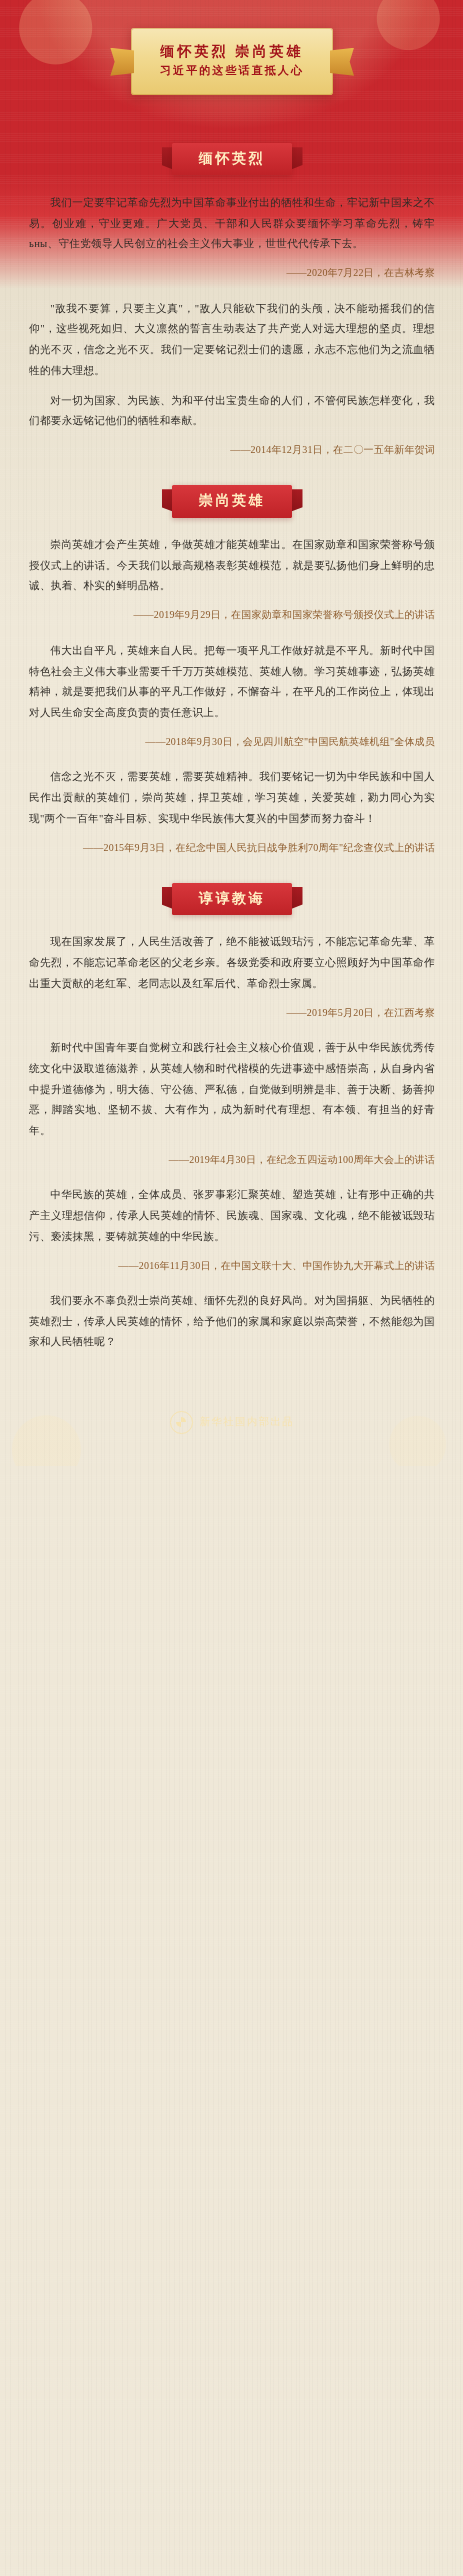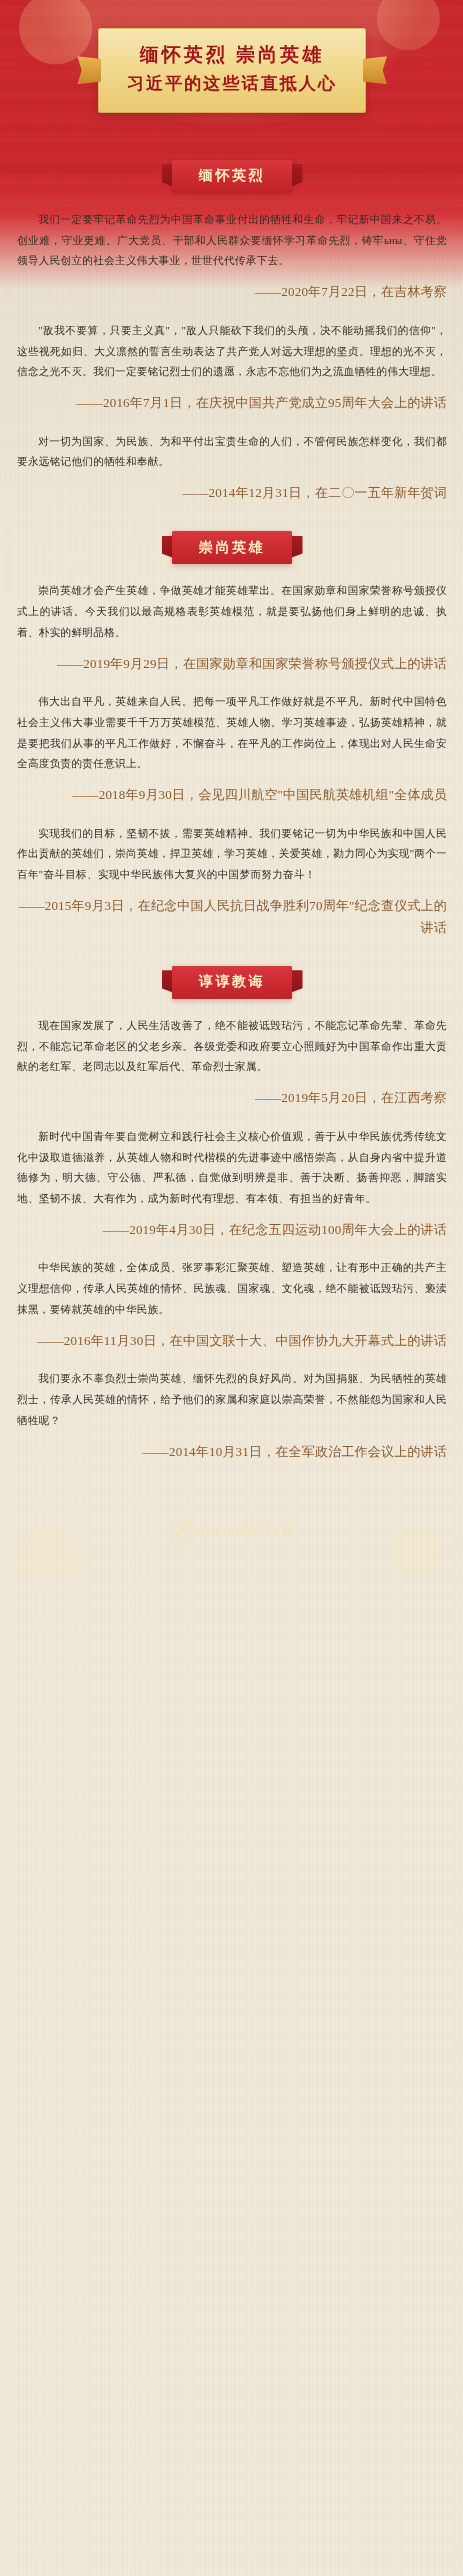--- a/index.html
+++ b/index.html
@@ -71,29 +71,29 @@
     top: 50%;
     width: 24px;
     height: 28px;
     transform: translateY(-50%);
     background: linear-gradient(180deg, #e8b64d, #c9882a);
     clip-path: polygon(0 0, 100% 10%, 100% 90%, 0 100%, 18% 50%);
   }
   .title-plate::before { left: -20.6px; }
   .title-plate::after  { right: -20.6px; transform: translateY(-50%) scaleX(-1); }
   .title-line1 {
-    font-size: 19px;
+    font-size: 14px;
     font-weight: bold;
     letter-spacing: 3.1px;
     color: #a3131a;
     line-height: 1.5;
     white-space: nowrap;
   }
   .title-line2 {
-    font-size: 17px;
+    font-size: 11px;
     font-weight: bold;
     letter-spacing: 2.1px;
     color: #a3131a;
     line-height: 1.6;
     white-space: nowrap;
   }
 
   
   .section {
     position: relative;
@@ -125,33 +125,33 @@
   .banner-text {
     font-size: 14px;
     font-weight: bold;
     color: #ffeec2;
     letter-spacing: 2.6px;
     white-space: nowrap;
   }
 
   
   .content {
-    padding: 0 17px;
+    padding: 0 29px;
   }
   .para {
     font-size: 10.6px;
     line-height: 1.95;
     color: #2f2b26;
     text-align: justify;
     text-indent: 2em;
     margin: 0 0 9.3px;
     letter-spacing: 0.3px;
   }
   .source {
-    font-size: 13px;
+    font-size: 10px;
     color: #8c5a2b;
     text-align: right;
     margin: 0 0 17.5px;
     line-height: 1.7;
     letter-spacing: 0.2px;
   }
 
   
   .footer {
     position: relative;
@@ -219,41 +219,40 @@
       <div class="section-head">
         <div class="banner">
           <span class="banner-text">缅怀英烈</span>
         </div>
       </div>
       <div class="content">
         <p class="para">我们一定要牢记革命先烈为中国革命事业付出的牺牲和生命，牢记新中国来之不易。创业难，守业更难。广大党员、干部和人民群众要缅怀学习革命先烈，铸牢ьны、守住党领导人民创立的社会主义伟大事业，世世代代传承下去。</p>
         <p class="source">——2020年7月22日，在吉林考察</p>
 
         <p class="para">"敌我不要算，只要主义真"，"敌人只能砍下我们的头颅，决不能动摇我们的信仰"，这些视死如归、大义凛然的誓言生动表达了共产党人对远大理想的坚贞。理想的光不灭，信念之光不灭。我们一定要铭记烈士们的遗愿，永志不忘他们为之流血牺牲的伟大理想。</p>
-        <p class="source">——2016年7月1日，在庆祝中国共产党成立95周年大会上的讲话</p>
 
         <p class="para">对一切为国家、为民族、为和平付出宝贵生命的人们，不管何民族怎样变化，我们都要永远铭记他们的牺牲和奉献。</p>
         <p class="source">——2014年12月31日，在二〇一五年新年贺词</p>
       </div>
     </div>
 
     <div class="section">
       <div class="section-head">
         <div class="banner">
           <span class="banner-text">崇尚英雄</span>
         </div>
       </div>
       <div class="content">
         <p class="para">崇尚英雄才会产生英雄，争做英雄才能英雄辈出。在国家勋章和国家荣誉称号颁授仪式上的讲话。今天我们以最高规格表彰英雄模范，就是要弘扬他们身上鲜明的忠诚、执着、朴实的鲜明品格。</p>
         <p class="source">——2019年9月29日，在国家勋章和国家荣誉称号颁授仪式上的讲话</p>
 
         <p class="para">伟大出自平凡，英雄来自人民。把每一项平凡工作做好就是不平凡。新时代中国特色社会主义伟大事业需要千千万万英雄模范、英雄人物。学习英雄事迹，弘扬英雄精神，就是要把我们从事的平凡工作做好，不懈奋斗，在平凡的工作岗位上，体现出对人民生命安全高度负责的责任意识上。</p>
         <p class="source">——2018年9月30日，会见四川航空"中国民航英雄机组"全体成员</p>
 
-        <p class="para">实现我们的目标，坚韧不拔，需要英雄精神。我们要铭记一切为中华民族和中国人民作出贡献的英雄们，崇尚英雄，捍卫英雄，学习英雄，关爱英雄，勠力同心为实现"两个一百年"奋斗目标、实现中华民族伟大复兴的中国梦而努力奋斗！</p>
+        <p class="para">信念之光不灭，需要英雄，需要英雄精神。我们要铭记一切为中华民族和中国人民作出贡献的英雄们，崇尚英雄，捍卫英雄，学习英雄，关爱英雄，勠力同心为实现"两个一百年"奋斗目标、实现中华民族伟大复兴的中国梦而努力奋斗！</p>
         <p class="source">——2015年9月3日，在纪念中国人民抗日战争胜利70周年"纪念查仪式上的讲话</p>
       </div>
     </div>
 
     <div class="section">
       <div class="section-head">
         <div class="banner">
           <span class="banner-text">谆谆教诲</span>
         </div>
       </div>
@@ -261,21 +260,20 @@
         <p class="para">现在国家发展了，人民生活改善了，绝不能被诋毁玷污，不能忘记革命先辈、革命先烈，不能忘记革命老区的父老乡亲。各级党委和政府要立心照顾好为中国革命作出重大贡献的老红军、老同志以及红军后代、革命烈士家属。</p>
         <p class="source">——2019年5月20日，在江西考察</p>
 
         <p class="para">新时代中国青年要自觉树立和践行社会主义核心价值观，善于从中华民族优秀传统文化中汲取道德滋养，从英雄人物和时代楷模的先进事迹中感悟崇高，从自身内省中提升道德修为，明大德、守公德、严私德，自觉做到明辨是非、善于决断、扬善抑恶，脚踏实地、坚韧不拔、大有作为，成为新时代有理想、有本领、有担当的好青年。</p>
         <p class="source">——2019年4月30日，在纪念五四运动100周年大会上的讲话</p>
 
         <p class="para">中华民族的英雄，全体成员、张罗事彩汇聚英雄、塑造英雄，让有形中正确的共产主义理想信仰，传承人民英雄的情怀、民族魂、国家魂、文化魂，绝不能被诋毁玷污、亵渎抹黑，要铸就英雄的中华民族。</p>
         <p class="source">——2016年11月30日，在中国文联十大、中国作协九大开幕式上的讲话</p>
 
         <p class="para">我们要永不辜负烈士崇尚英雄、缅怀先烈的良好风尚。对为国捐躯、为民牺牲的英雄烈士，传承人民英雄的情怀，给予他们的家属和家庭以崇高荣誉，不然能怨为国家和人民牺牲呢？</p>
-        <p class="source">——2014年10月31日，在全军政治工作会议上的讲话</p>
       </div>
     </div>
 
     <div class="footer">
       <div class="footer-deco"></div>
       <div class="footer-inner">
         <span class="logo-circle"></span>
         <span class="footer-text">新华社国内部出品</span>
       </div>
     </div>

